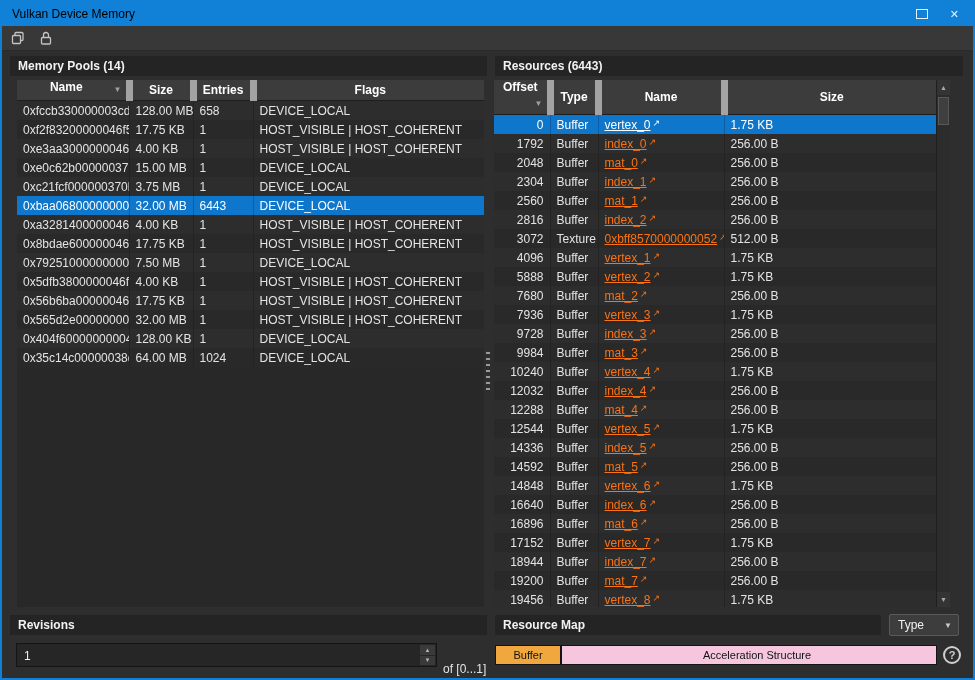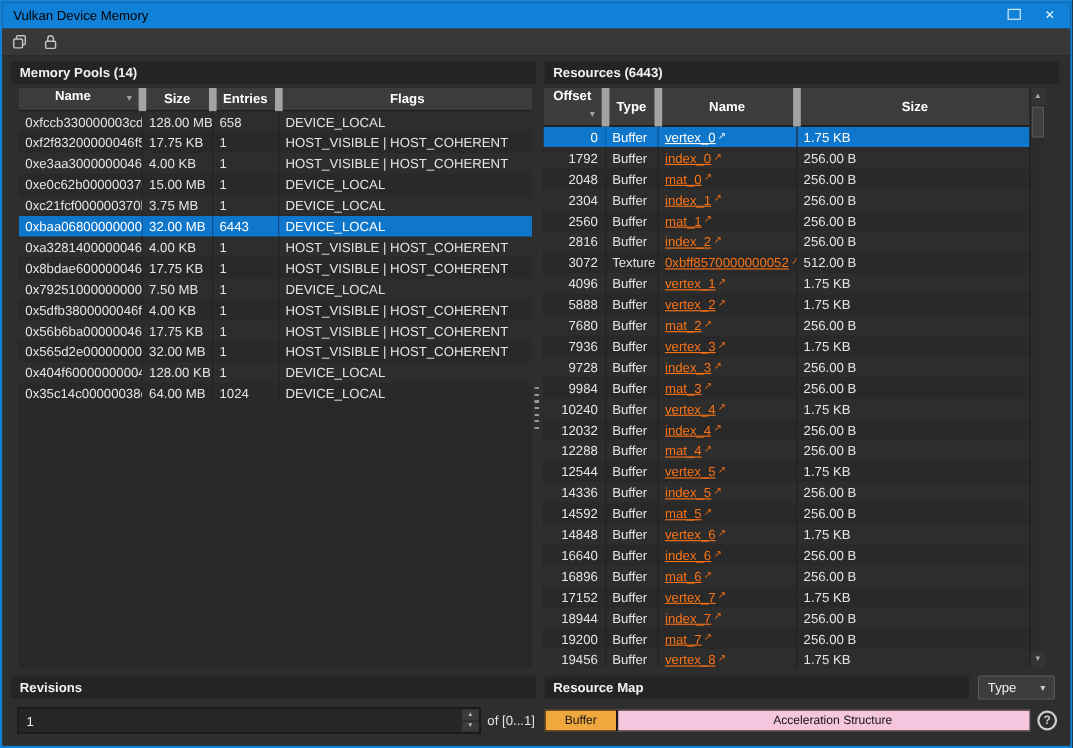--- a/index.html
+++ b/index.html
@@ -62,21 +62,21 @@
   
   .splitter-dots{position:absolute;left:484px;top:350px;width:4px;height:40px;
                  background:repeating-linear-gradient(to bottom,#9a9a9a 0 2px,transparent 2px 6px);}
 
   
   .spinbox{position:absolute;left:14px;top:641px;width:421px;height:24px;background:#262626;
            border:1px solid #151515;box-sizing:border-box;color:#eee;font-size:12px;}
   .spin-value{position:absolute;left:7px;top:5px;}
   .spin-btns{position:absolute;right:1px;top:1px;bottom:1px;width:15px;display:flex;flex-direction:column;gap:1px;}
   .spin-btn{flex:1;background:#3a3a3a;color:#b5b5b5;font-size:6px;display:flex;align-items:center;justify-content:center;}
-  .range-label{position:absolute;left:441px;top:646px;font-size:12px;color:#e4e4e4;}
+  .range-label{position:absolute;left:441px;top:660px;font-size:12px;color:#e4e4e4;}
 
   
   .type-combo{position:absolute;left:887px;top:612px;width:70px;height:22px;background:#3d3d3d;
               border:1px solid #5a5a5a;border-radius:2px;color:#f0f0f0;font-size:12px;line-height:20px;
               padding-left:8px;box-sizing:border-box;}
   .combo-arrow{position:absolute;right:6px;top:1px;font-size:8px;color:#c9c9c9;}
   .map-bar{position:absolute;left:493px;top:643px;width:442px;height:20px;display:flex;}
   .map-seg{height:100%;box-sizing:border-box;border:1px solid #141414;color:#131313;font-size:11px;
            display:flex;align-items:center;justify-content:center;overflow:hidden;white-space:nowrap;}
   .map-seg.seg-0{flex:0 0 66px;}

